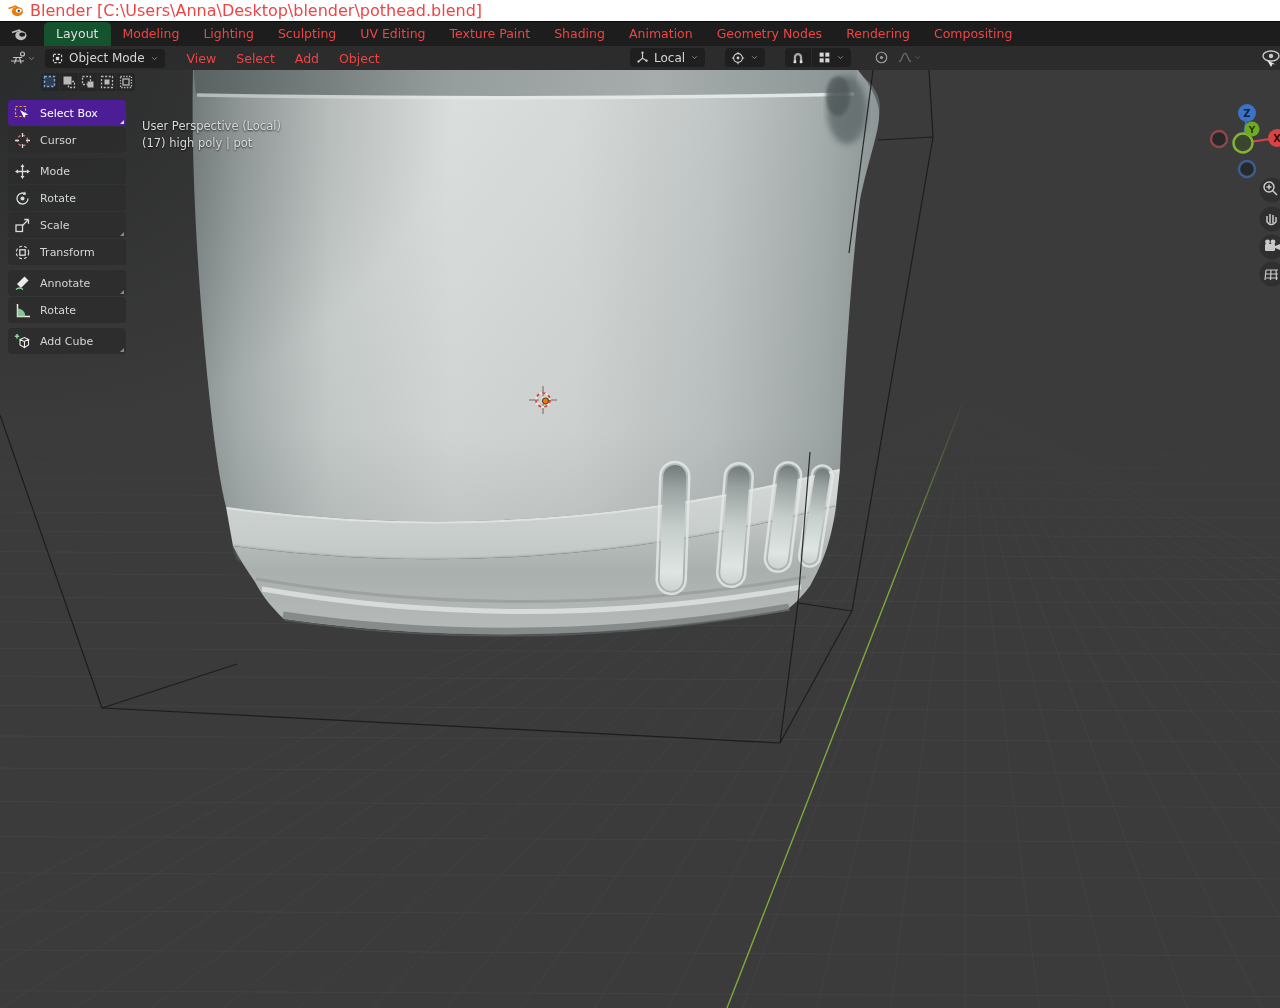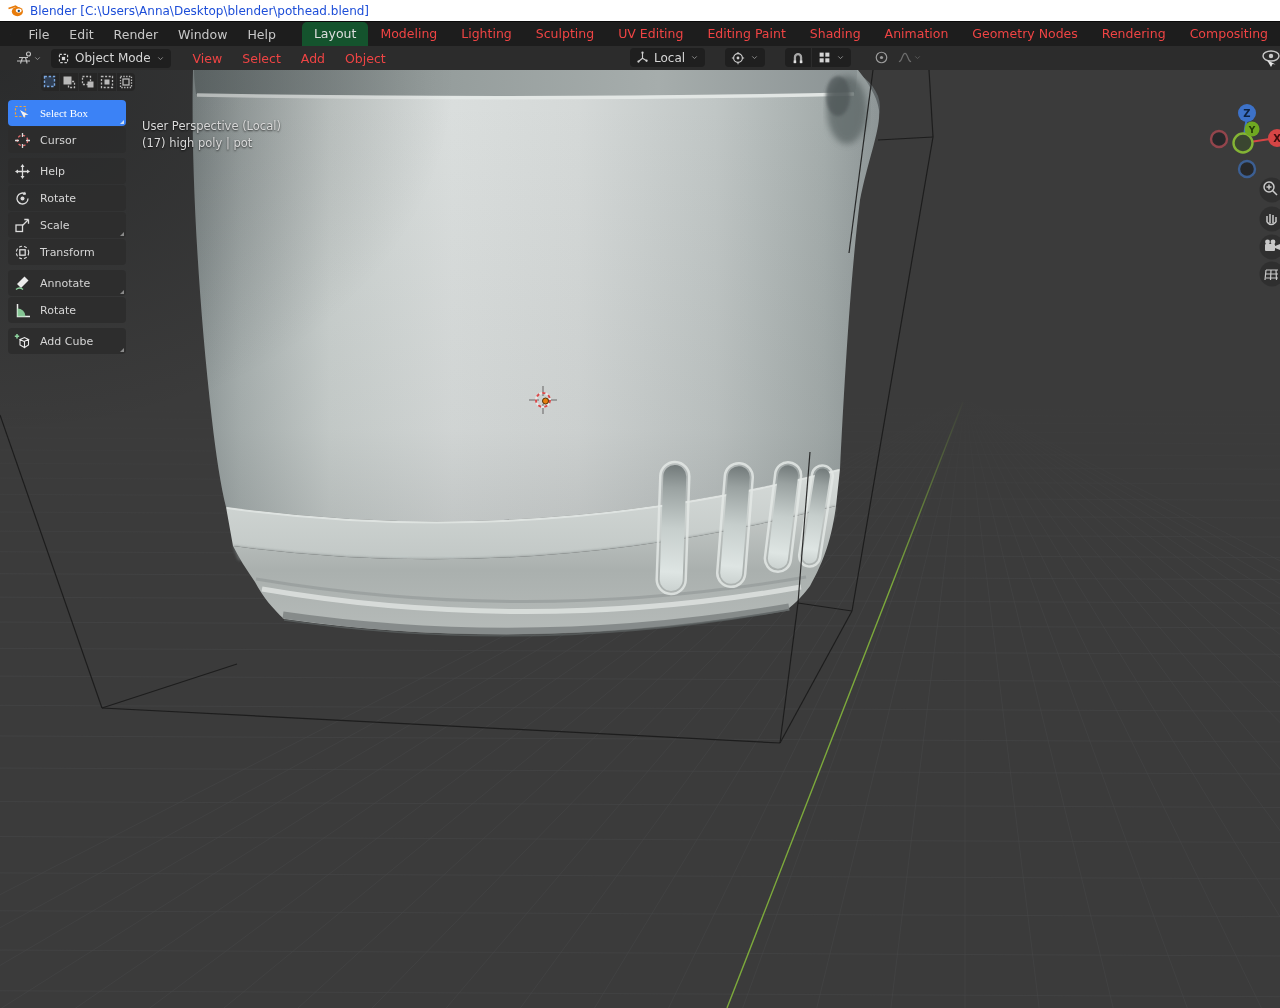--- a/index.html
+++ b/index.html
@@ -2,32 +2,32 @@
 <html><head>
 <meta charset="utf-8">
 <style>
   html,body{margin:0;padding:0;background:#222;}
   body{width:1280px;height:1008px;overflow:hidden;font-family:"DejaVu Sans","Liberation Sans",sans-serif;
        -webkit-font-smoothing:antialiased;position:relative;}
   
   #titlebar{position:absolute;left:0;top:0;width:1280px;height:22px;background:#ffffff;
             display:flex;align-items:center;gap:6px;padding-left:7px;box-sizing:border-box;
             border-bottom:1px solid #0a0a0a;}
-  #titlebar .ttl{font-size:12px;color:#1d4ed8;}
+  #titlebar .ttl{font-size:16px;color:#ef4444;}
   
   #menubar{position:absolute;left:0;top:22px;width:1280px;height:24px;background:#1d1d1d;
            display:flex;align-items:center;box-sizing:border-box;padding-left:10px;}
   #top-menus{display:flex;align-items:center;margin-left:8px;}
   #top-menus .menu-item{font-size:12.5px;color:#c8c8c8;padding:3px 10px;cursor:default;}
   #ws-tabs{display:flex;align-items:flex-end;margin-left:16px;height:24px;}
   #ws-tabs .tab{font-size:12.5px;color:#ef4444;padding:4px 12px 5px 12px;white-space:nowrap;}
   #ws-tabs .tab.active{background:#14532d;color:#dedede;border-radius:5px 5px 0 0;}
   
   #toolheader{position:absolute;left:0;top:46px;width:1280px;height:24px;background:#2c2c2c;
-              display:flex;align-items:center;box-sizing:border-box;padding-left:12px;overflow:hidden;}
+              display:flex;align-items:center;box-sizing:border-box;padding-left:6px;overflow:hidden;}
   .widget{background:#1f1f1f;border-radius:4px;height:19px;display:flex;align-items:center;
           gap:5px;padding:0 6px;color:#d5d5d5;font-size:12px;}
   .chev{width:9px;height:9px;opacity:.75;}
   #hdr-menus{display:flex;margin-left:12px;}
   #hdr-menus .menu-item{font-size:12.5px;color:#ef4444;padding:3px 10px;}
   #hdr-center{position:absolute;left:630px;top:2px;display:flex;align-items:center;gap:20px;}
   .icon-btn{display:flex;align-items:center;justify-content:center;height:19px;padding:0 3px;}
   .dim{opacity:.45;}
   #visibility-btn{position:absolute;right:-8px;top:2px;}
   
@@ -39,21 +39,21 @@
   #select-mode-row{position:absolute;left:41px;top:3px;display:flex;gap:1px;}
   #select-mode-row .sm-btn{width:18px;height:18px;background:#262626;display:flex;align-items:center;justify-content:center;}
   #select-mode-row .sm-btn:first-child{border-radius:4px 0 0 4px;}
   #select-mode-row .sm-btn:last-child{border-radius:0 4px 4px 0;}
   
   #tool-column{position:absolute;left:8px;top:30px;width:118px;}
   .tool-btn{height:26px;margin-bottom:1px;background:rgba(45,45,45,.92);border-radius:4px;
             display:flex;align-items:center;gap:9px;padding-left:6px;box-sizing:border-box;position:relative;}
   .tool-btn.group-start{margin-top:5px;}
   .tool-btn .t-label{font-size:11px;color:#d5d5d5;}
-  .tool-btn.active{background:#3b82f6;font-family:Liberation Serif, serif;}
+  .tool-btn.active{background:#4c1d95;}
   .tool-btn.active .t-label{color:#ffffff;}
   .tool-btn .ticon{width:17px;height:17px;display:flex;align-items:center;justify-content:center;}
   .subtri{position:absolute;right:2px;bottom:2px;width:0;height:0;
           border-left:4px solid transparent;border-bottom:4px solid #8a8a8a;}
   .tool-btn.active .subtri{border-bottom-color:#cfe0f5;}
   
   #overlay-text{position:absolute;left:142px;top:32px;pointer-events:none;margin-top:16px;}
   #overlay-text div{font-size:11.5px;color:#d9d9d9;text-shadow:0 1px 2px rgba(0,0,0,.75);line-height:17px;}
 </style>
 </head>
@@ -68,34 +68,27 @@
   </svg>
   <span class="ttl">Blender [C:\Users\Anna\Desktop\blender\pothead.blend]</span>
 </div>
 
 <div id="menubar">
   <svg width="18" height="15" viewBox="0 0 17 15">
     <path d="M1.5 5.5 L8.5 3.2 L12.5 6" stroke="#bdbdbd" stroke-width="1.6" fill="none"></path>
     <ellipse cx="10.4" cy="8.6" rx="5.6" ry="4.6" fill="#bdbdbd"></ellipse>
     <ellipse cx="11.7" cy="7.6" rx="2.9" ry="2.1" fill="#1d1d1d"></ellipse>
   </svg>
-  <div id="top-menus">
-      <span class="menu-item">File</span>
-      <span class="menu-item">Edit</span>
-      <span class="menu-item">Render</span>
-      <span class="menu-item">Window</span>
-      <span class="menu-item">Help</span>
-    </div>
   <div id="ws-tabs">
       <div class="tab active">Layout</div>
       <div class="tab">Modeling</div>
       <div class="tab">Lighting</div>
       <div class="tab">Sculpting</div>
       <div class="tab">UV Editing</div>
-      <div class="tab">Editing Paint</div>
+      <div class="tab">Texture Paint</div>
       <div class="tab">Shading</div>
       <div class="tab">Animation</div>
       <div class="tab">Geometry Nodes</div>
       <div class="tab">Rendering</div>
       <div class="tab">Compositing</div>
     </div>
 </div>
 
 <div id="toolheader">
   <div class="icon-btn">
@@ -482,21 +475,21 @@
         </span>
         <span class="t-label">Cursor</span>
       </div>
       <div class="tool-btn group-start">
         <span class="ticon">
           <svg width="17" height="17" viewBox="0 0 17 17">
             <path d="M8.5 4v9 M4 8.5h9" stroke="#dcdcdc" stroke-width="1.3"></path>
             <path d="M8.5 1 L6.5 4h4z M8.5 16 L6.5 13h4z M1 8.5 L4 6.5v4z M16 8.5 L13 6.5v4z" fill="#dcdcdc"></path>
           </svg>
         </span>
-        <span class="t-label">Help</span>
+        <span class="t-label">Mode</span>
       </div>
       <div class="tool-btn">
         <span class="ticon">
           <svg width="17" height="17" viewBox="0 0 17 17">
             <circle cx="8.5" cy="8.5" r="2" fill="#dcdcdc"></circle>
             <path d="M14 8.5 a5.5 5.5 0 1 1 -2.5-4.6" fill="none" stroke="#dcdcdc" stroke-width="1.3"></path>
             <path d="M11 1.5 l1 3 -3.2.4z" fill="#dcdcdc"></path>
           </svg>
         </span>
         <span class="t-label">Rotate</span>

